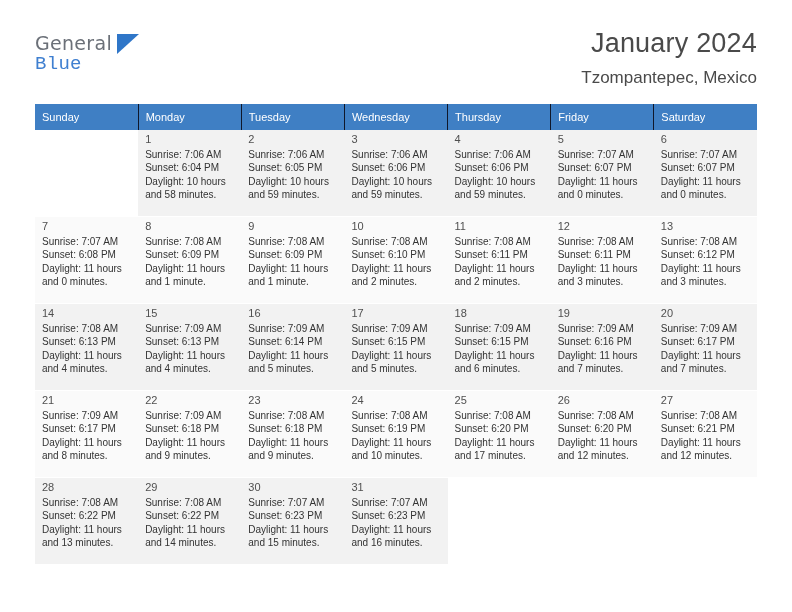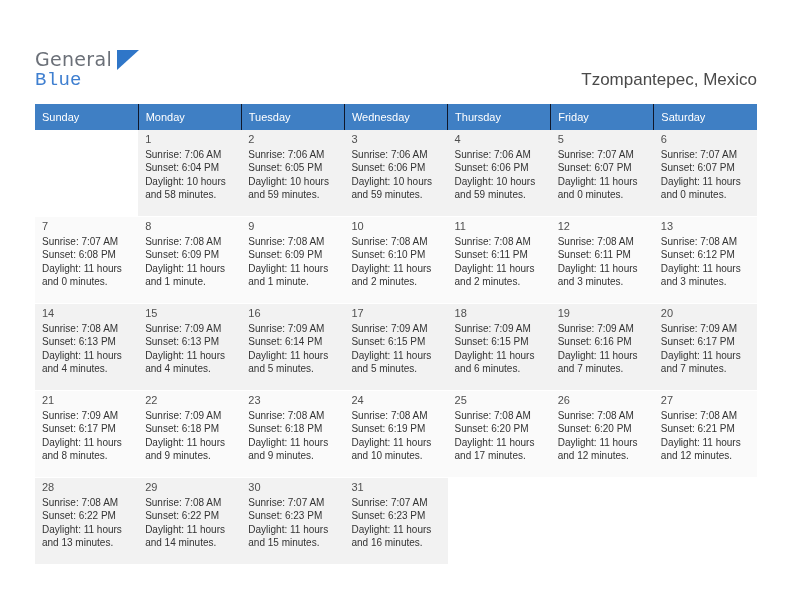--- a/index.html
+++ b/index.html
@@ -18,21 +18,21 @@
   .page {
     width: 792px;
     height: 612px;
     box-sizing: border-box;
     padding: 28px 35px 0 35px;
     position: relative;
   }
   
   .header {
     display: flex;
-    align-items: flex-end;
+    align-items: flex-start;
     justify-content: space-between;
     height: 62px;
   }
   .logo {
     position: relative;
     width: 120px;
     line-height: 1;
     padding-top: 6px;
   }
   .logo-general {
@@ -118,20 +118,21 @@
 
 <div class="page">
 
   <div class="header">
     <div class="logo">
       <span class="logo-general">General</span>
       <span class="logo-blue">Blue</span>
       <span class="logo-triangle"></span>
     </div>
     <div class="title-block">
+      <div class="cal-title">January 2024</div>
       <div class="cal-subtitle">Tzompantepec, Mexico</div>
     </div>
   </div>
 
   <table class="calendar">
     <thead>
       <tr>
         <th>Sunday</th>
         <th>Monday</th>
         <th>Tuesday</th>

